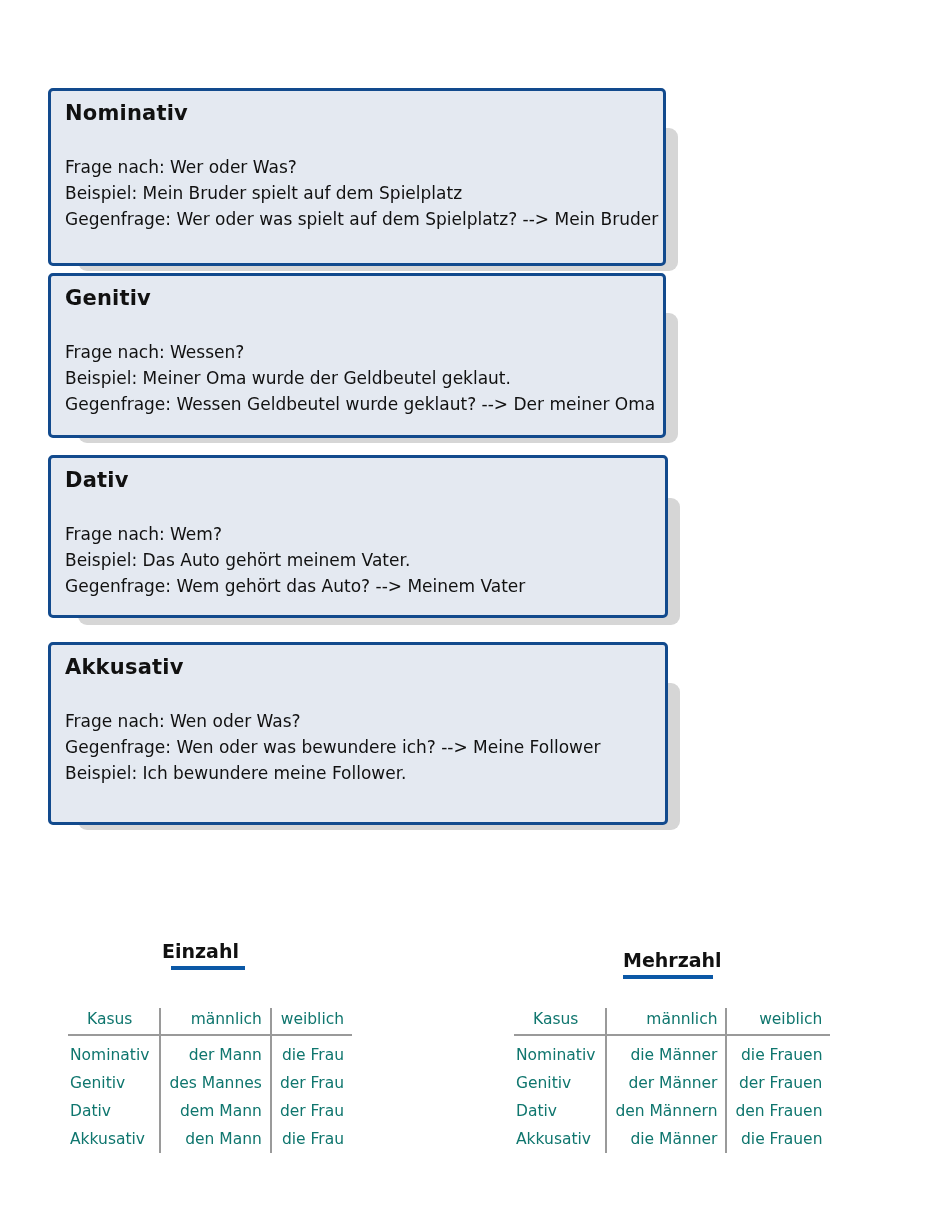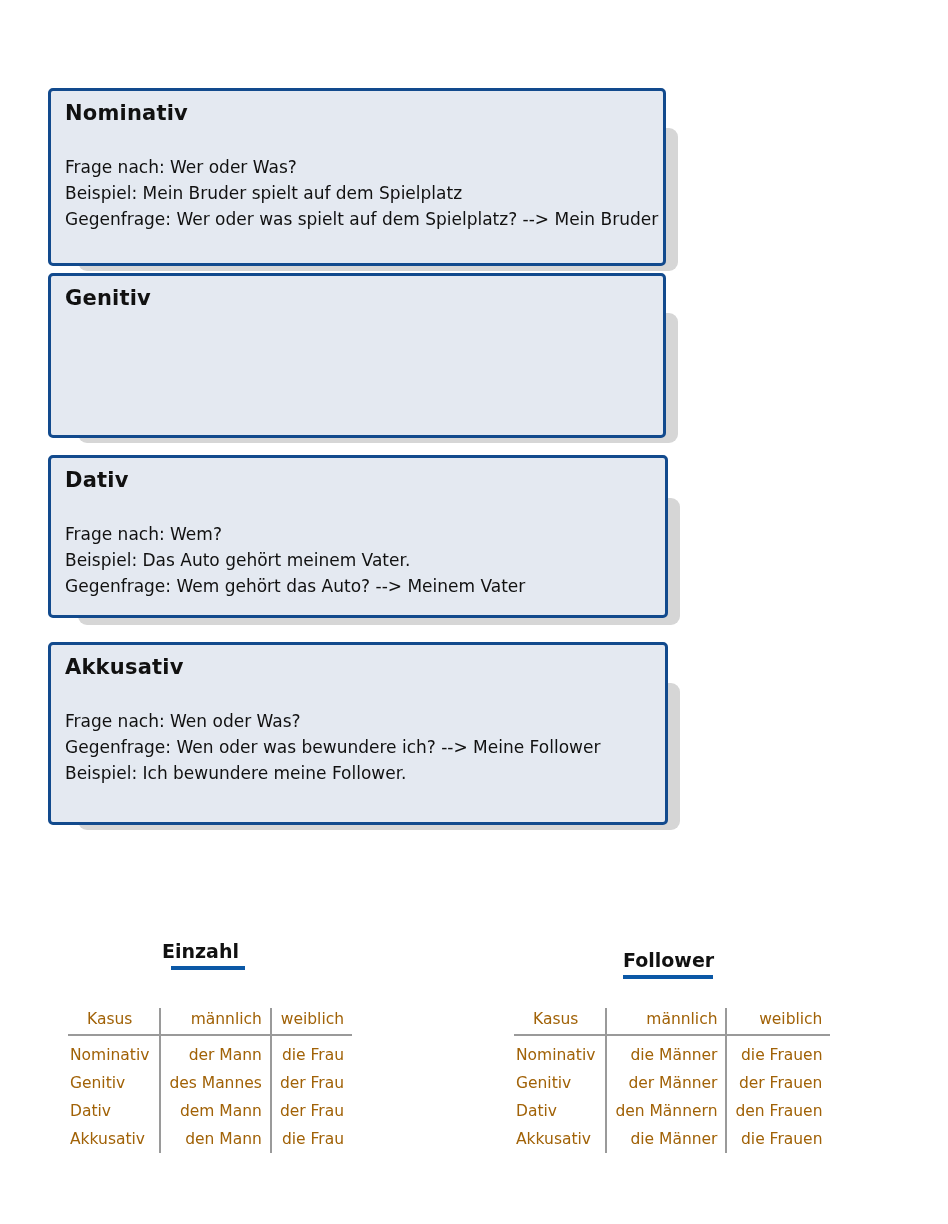--- a/index.html
+++ b/index.html
@@ -81,21 +81,21 @@
   .heading-bar {
     position: absolute;
     height: 4px;
     background: #0b58a6;
   }
 
   table.decl {
     border-collapse: collapse;
     position: absolute;
     font-size: 15.5px;
-    color: #a16207;
+    color: #0f766e;
   }
   table.decl th {
     font-weight: normal;
     font-size: 15.5px;
     padding: 2px 8px 6px 8px;
     text-align: right;
     border-bottom: 2px solid #9a9a9a;
     white-space: nowrap;
   }
   table.decl td {
@@ -132,20 +132,25 @@
     <div class="case-lines">
       <div class="case-line">Frage nach: Wer oder Was?</div>
       <div class="case-line">Beispiel: Mein Bruder spielt auf dem Spielplatz</div>
       <div class="case-line">Gegenfrage: Wer oder was spielt auf dem Spielplatz? --&gt; Mein Bruder</div>
     </div>
   </div>
 
   <div class="case-shadow" style="left:78px; top:313px; width:600px; height:130px;"></div>
   <div class="case-box" style="left:48px; top:273px; width:618px; height:165px;">
     <div class="case-title">Genitiv</div>
+    <div class="case-lines">
+      <div class="case-line">Frage nach: Wessen?</div>
+      <div class="case-line">Beispiel: Meiner Oma wurde der Geldbeutel geklaut.</div>
+      <div class="case-line">Gegenfrage: Wessen Geldbeutel wurde geklaut? --&gt; Der meiner Oma</div>
+    </div>
   </div>
 
   <div class="case-shadow" style="left:78px; top:498px; width:602px; height:127px;"></div>
   <div class="case-box" style="left:48px; top:455px; width:620px; height:163px;">
     <div class="case-title">Dativ</div>
     <div class="case-lines">
       <div class="case-line">Frage nach: Wem?</div>
       <div class="case-line">Beispiel: Das Auto gehört meinem Vater.</div>
       <div class="case-line">Gegenfrage: Wem gehört das Auto? --&gt; Meinem Vater</div>
     </div>
@@ -196,21 +201,21 @@
         <tr>
           <td class="col-kasus">Akkusativ</td>
           <td class="sep">den Mann</td>
           <td class="sep">die Frau</td>
         </tr>
       </tbody>
     </table>
   </div>
 
   <div class="table-block">
-    <div class="table-heading" style="left:623px; top:949px; width:90px;">Follower</div>
+    <div class="table-heading" style="left:623px; top:949px; width:90px;">Mehrzahl</div>
     <div class="heading-bar" style="left:623px; top:975px; width:90px;"></div>
 
     <table class="decl" style="left:514px; top:1008px;">
       <thead>
         <tr>
           <th class="col-kasus">Kasus</th>
           <th class="sep">männlich</th>
           <th class="sep">weiblich</th>
         </tr>
       </thead>

